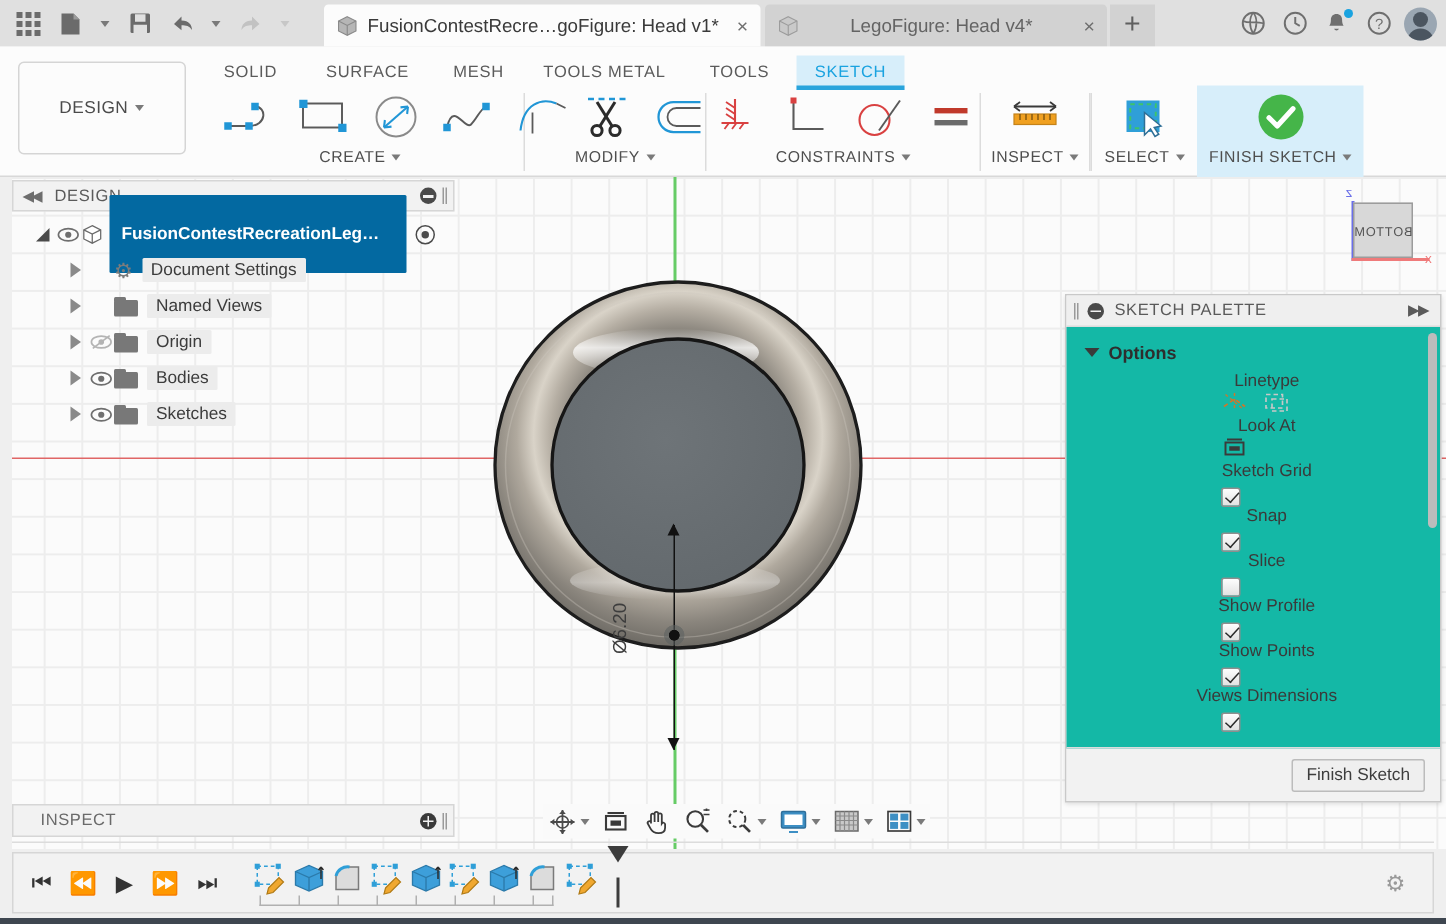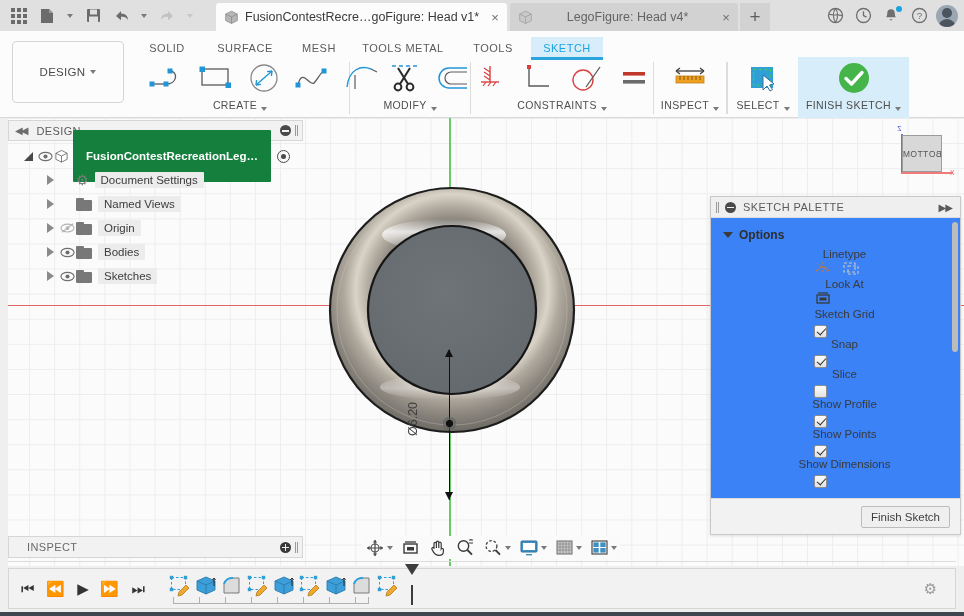--- a/index.html
+++ b/index.html
@@ -71,21 +71,21 @@
   }
   .wstab.active { color: #1aa3e0; }
   .wstab.active::after {
     content:""; position:absolute; left:0; right:0; bottom:0; height:3px; background:#29a4dc;
   }
   .wstab.active { background: #d7eefa; }
 
   .panels { position: absolute; left: 131px; top: 26px; right: 0; height: 61px; display: flex; }
   .panel { position: relative; display: flex; flex-direction: column; align-items: center; height: 61px; }
   .panel .prow { display: flex; align-items: center; justify-content: center; height: 42px; gap: 4px; }
-  .panel .plabel { font-size: 10.5px; color: #4e4e4e; letter-spacing: .4px; display: flex; align-items: flex-end; gap: 4px; }
+  .panel .plabel { font-size: 10.5px; color: #4e4e4e; letter-spacing: .4px; display: flex; align-items: center; gap: 4px; }
   .vsep { width: 1px; background: #dcdcdc; height: 52px; align-self: center; }
   .toolbtn { width: 44px; height: 40px; display:flex; align-items:center; justify-content:center; }
   .finish-panel { background: #d7eefa; }
   .browser-head {
     position: absolute; left: 8px; top: 120px; width: 295px; height: 21px;
     background: #f2f2f2; border: 1px solid #d6d6d6;
     display: flex; align-items: center; font-size: 11px; color: #5a5a5a; letter-spacing: .4px;
   }
   .bh-collapse { margin-left: 6px; color: #6d6d6d; font-size: 10px; letter-spacing: -2px; }
   .bh-title { margin-left: 10px; }
@@ -102,21 +102,21 @@
   .tarrow {
     width: 16px; display:flex; align-items:center; justify-content:center; color:#7d7d7d; font-size: 9px;
   }
   .tri-right { width:0;height:0;border-top:5px solid transparent;border-bottom:5px solid transparent;border-left:7px solid #8a8a8a; }
   .tri-down-corner {
     width: 0; height: 0;
     border-left: 9px solid transparent; border-bottom: 9px solid #4a4a4a;
   }
   .eye { width: 18px; display:flex; align-items:center; justify-content:center; }
   .tlabel { padding: 2px 6px; background: #ececec; border-radius: 1px; }
-  .tnode.root .tlabel { background: #15803d; color: #fff; font-weight: bold; padding: 20px 8px; text-align: center; }
+  .tnode.root .tlabel { background: #0369a1; color: #fff; font-weight: bold; padding: 20px 8px; }
   .folder { width: 16px; height: 13px; position: relative; }
   .folder::before { content:""; position:absolute; left:0; top:2px; width:16px; height:11px; background:#787878; border-radius:1px; }
   .folder::after { content:""; position:absolute; left:0; top:0; width:8px; height:3px; background:#787878; border-radius:1px 1px 0 0; }
   .gear-s { color:#7c7c7c; font-size: 14px; line-height: 1; }
   .radio-target { width:13px;height:13px;border-radius:50%;border:1.5px solid #4a4a4a;position:relative;margin-left:6px; }
   .radio-target::after{content:"";position:absolute;left:3px;top:3px;width:5px;height:5px;border-radius:50%;background:#4a4a4a;}
 
   
   .canvas {
     position: absolute; left: 8px; top: 118px; width: 956px; height: 448px;
@@ -170,21 +170,21 @@
   .palette {
     position: absolute; left: 710px; top: 196px; width: 251px; height: 339px;
     background: #f2f2f2; border: 1px solid #c9c9c9;
     box-shadow: 0 1px 3px rgba(0,0,0,.12);
     display: flex; flex-direction: column;
   }
   .pal-head {
     height: 21px; background: #efefef; border-bottom: 1px solid #dcdcdc;
     display:flex; align-items:center; font-size: 11px; color:#5a5a5a; letter-spacing:.4px;
   }
-  .pal-body { flex: 1; background: #3b82f6; position: relative; overflow: hidden; border-bottom: 1px solid #dcdcdc; }
+  .pal-body { flex: 1; background: #14b8a6; position: relative; overflow: hidden; border-bottom: 1px solid #dcdcdc; }
   .pal-section { font-size: 12px; color:#2e2e2e; font-weight: bold; padding: 10px 0 6px 12px; display:flex; align-items:center; gap:6px;}
   .tri-down { width:0;height:0;border-left:5px solid transparent;border-right:5px solid transparent;border-top:6px solid #3a3a3a; }
   .pal-row { display:flex; align-items:center; height: 30px; padding: 0 0 0 18px; font-size: 11.5px; color:#3a3a3a;flex-direction:column; }
   .pal-row .pl { flex: 1; }
   .pal-row .pc { width: 62px; display:flex; align-items:center; justify-content:flex-start; gap: 10px; }
   .cbx {
     width: 13px; height: 13px; border: 1px solid #8e8e8e; border-radius: 2px;
     background: linear-gradient(#fdfdfd,#e2e2e2); position: relative;
   }
   .cbx.on::after {
@@ -770,21 +770,21 @@
       </div>
 
       <div class="pal-row">
         <span class="pl">Show Points</span>
         <span class="pc">
             <span class="cbx on"></span>
           </span>
       </div>
 
       <div class="pal-row">
-        <span class="pl">Show Dimensions</span>
+        <span class="pl">Views Dimensions</span>
         <span class="pc">
             <span class="cbx on"></span>
           </span>
       </div>
 
       <div class="pal-scrollbar"></div>
     </div>
 
     <div class="pal-foot">
       <button class="finish-btn">Finish Sketch</button>

